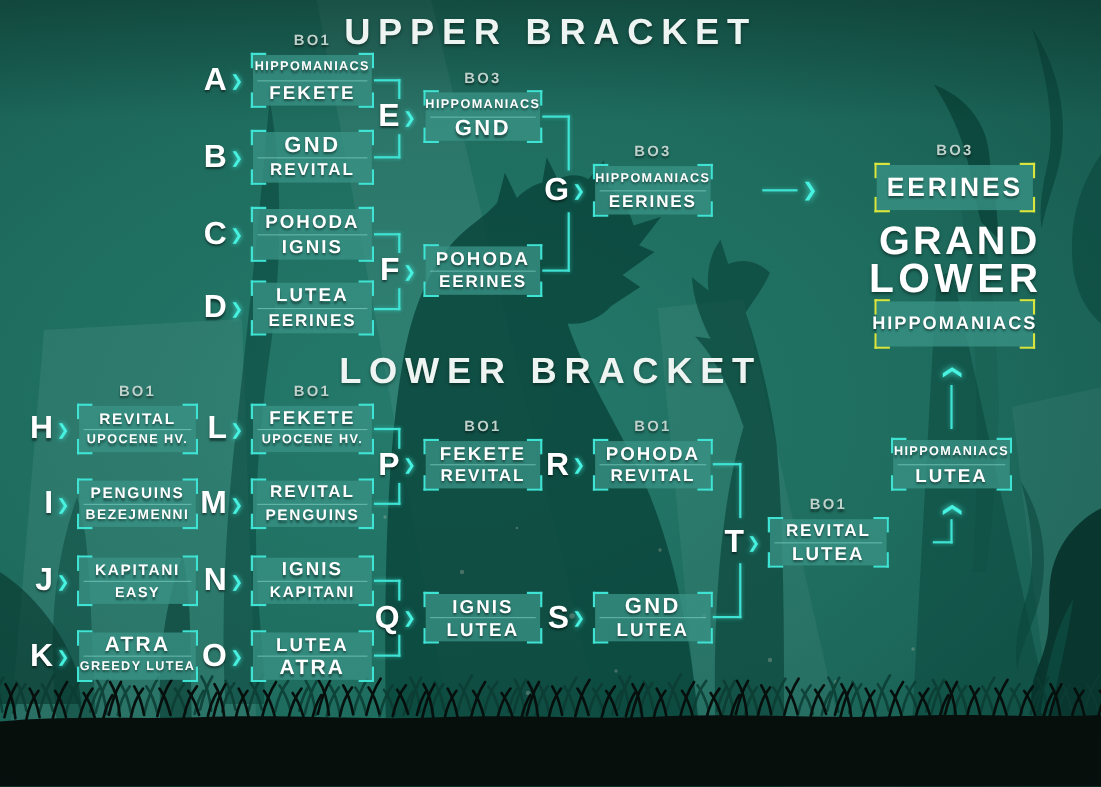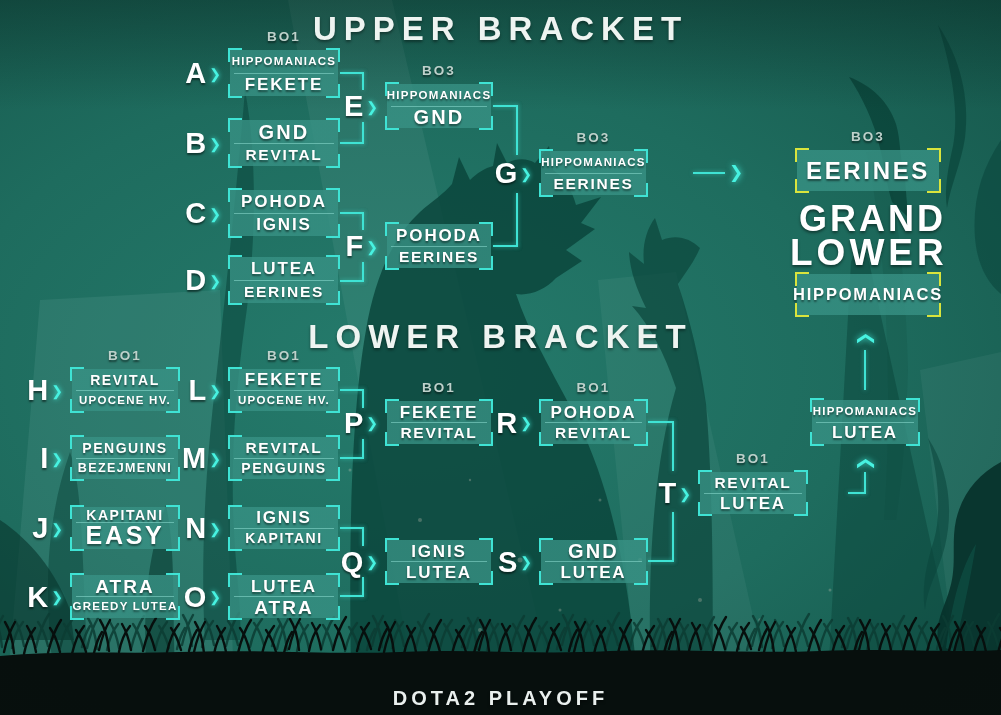--- a/index.html
+++ b/index.html
@@ -311,21 +311,21 @@
     </div>
   </div>
   <div class="match" id="m-J">
     <div class="tag">
         <span class="ltr">J</span>
         <span class="chev">❯</span>
       </div>
     <div class="box">
       <div class="team" style="font-size: 14px;">KAPITANI</div>
       <div class="sep"></div>
-      <div class="team" style="font-size: 25px;">EASY</div>
+      <div class="team" style="font-size: 13px;">EASY</div>
     </div>
   </div>
   <div class="match" id="m-K">
     <div class="tag">
         <span class="ltr">K</span>
         <span class="chev">❯</span>
       </div>
     <div class="box">
       <div class="team" style="font-size: 19px;">ATRA</div>
       <div class="sep"></div>
@@ -436,14 +436,13 @@
     </div>
   </div>
   <div class="match" id="m-LBF">
     <div class="box">
       <div class="team" style="font-size: 11.5px;">HIPPOMANIACS</div>
       <div class="sep"></div>
       <div class="team" style="font-size: 17px;">LUTEA</div>
     </div>
   </div>
 
-  <div class="title" id="footer-sub">DOTA2 PLAYOFF</div>
 </div>
 
 </body></html>

